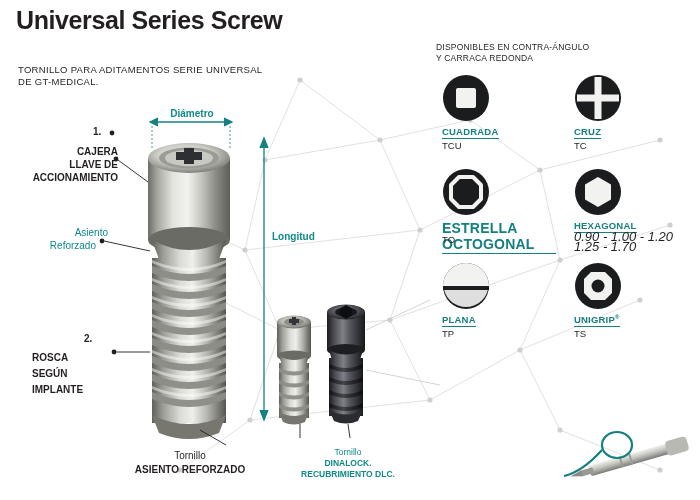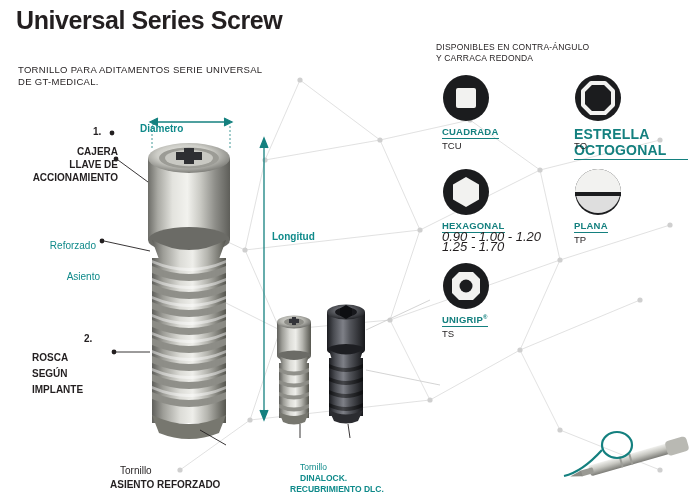--- a/index.html
+++ b/index.html
@@ -24,21 +24,21 @@
   .lead {
     position:absolute; left:18px; top:64px; width:250px;
     font-size:9.5px; line-height:12px; letter-spacing:0.3px;
     color:#231f20;
   }
   .lead .strong { font-weight:normal; }
 
   
   .lbl { position:absolute; font-size:10px; line-height:12px; color:#231f20; }
   .lbl.b { font-weight:bold; }
-  .lbl.c { text-align:left;margin-top:15px; }
+  .lbl.c { text-align:center; }
   .lbl.r { text-align:right; }
   .teal { color:#0f8a8a; }
 
   
   .net { position:absolute; left:0; top:0; width:700px; height:500px; }
 
   
   .art { position:absolute; left:0; top:0; width:700px; height:500px; }
 
   
@@ -283,21 +283,21 @@
       <path d="M366 370 L440 385"></path>
     </g>
   </svg>
 
   <div class="lbl b" style="left:93px; top:126px;">1.</div>
 
   <div class="lbl b r" style="left:0px; top:146px; width:118px;">CAJERA</div>
   <div class="lbl b r" style="left:0px; top:159px; width:118px;">LLAVE DE</div>
   <div class="lbl b r" style="left:0px; top:172px; width:118px;">ACCIONAMIENTO</div>
 
-  <div class="lbl teal r" style="left:4px; top:227px; width:96px;margin-top:44px;">Asiento</div>
+  <div class="lbl teal r" style="left:12px; top:227px; width:96px;">Asiento</div>
   <div class="lbl teal r" style="left:0px; top:240px; width:96px;">Reforzado</div>
 
   <div class="lbl b" style="left:84px; top:333px;">2.</div>
   <div class="lbl b" style="left:32px; top:352px;">ROSCA</div>
   <div class="lbl b" style="left:32px; top:368px;">SEGÚN</div>
   <div class="lbl b" style="left:32px; top:384px;">IMPLANTE</div>
 
   <div class="lbl b teal c" style="left:140px; top:108px; width:104px;">Diámetro</div>
   <div class="lbl b teal" style="left:272px; top:231px;">Longitud</div>
 
@@ -317,20 +317,31 @@
 
     <div class="cell">
       <svg class="ico" viewBox="0 0 48 48">
         <circle cx="24" cy="24" r="23" fill="#1b1c1e"></circle>
         <rect x="14" y="14" width="20" height="20" rx="2" fill="#f2f2f0"></rect>
       </svg>
       <div class="nm">CUADRADA</div>
       <div class="cd">TCU</div>
     </div>
 
+    <div class="cell">
+      <svg class="ico" viewBox="0 0 48 48">
+        <circle cx="24" cy="24" r="23" fill="#1b1c1e"></circle>
+        <rect x="20.5" y="3" width="7" height="42" fill="#f2f2f0"></rect>
+        <rect x="3" y="20.5" width="42" height="7" fill="#f2f2f0"></rect>
+        <circle cx="24" cy="24" r="23" fill="none" stroke="#ffffff" stroke-width="0"></circle>
+        <path d="M24 1 a23 23 0 0 1 23 23 h-23 z" fill="none"></path>
+      </svg>
+      <div class="nm">CRUZ</div>
+      <div class="cd">TC</div>
+    </div>
 
 
     <div class="cell">
       <svg class="ico" viewBox="0 0 48 48">
         <circle cx="24" cy="24" r="23" fill="#1b1c1e"></circle>
         <path d="M17 9 L31 9 L39 17 L39 31 L31 39 L17 39 L9 31 L9 17 Z" fill="none" stroke="#f2f2f0" stroke-width="4" stroke-linejoin="round"></path>
       </svg>
       <div class="nm" style="font-size:14px;">ESTRELLA OCTOGONAL</div>
       <div class="cd">TO</div>
     </div>

